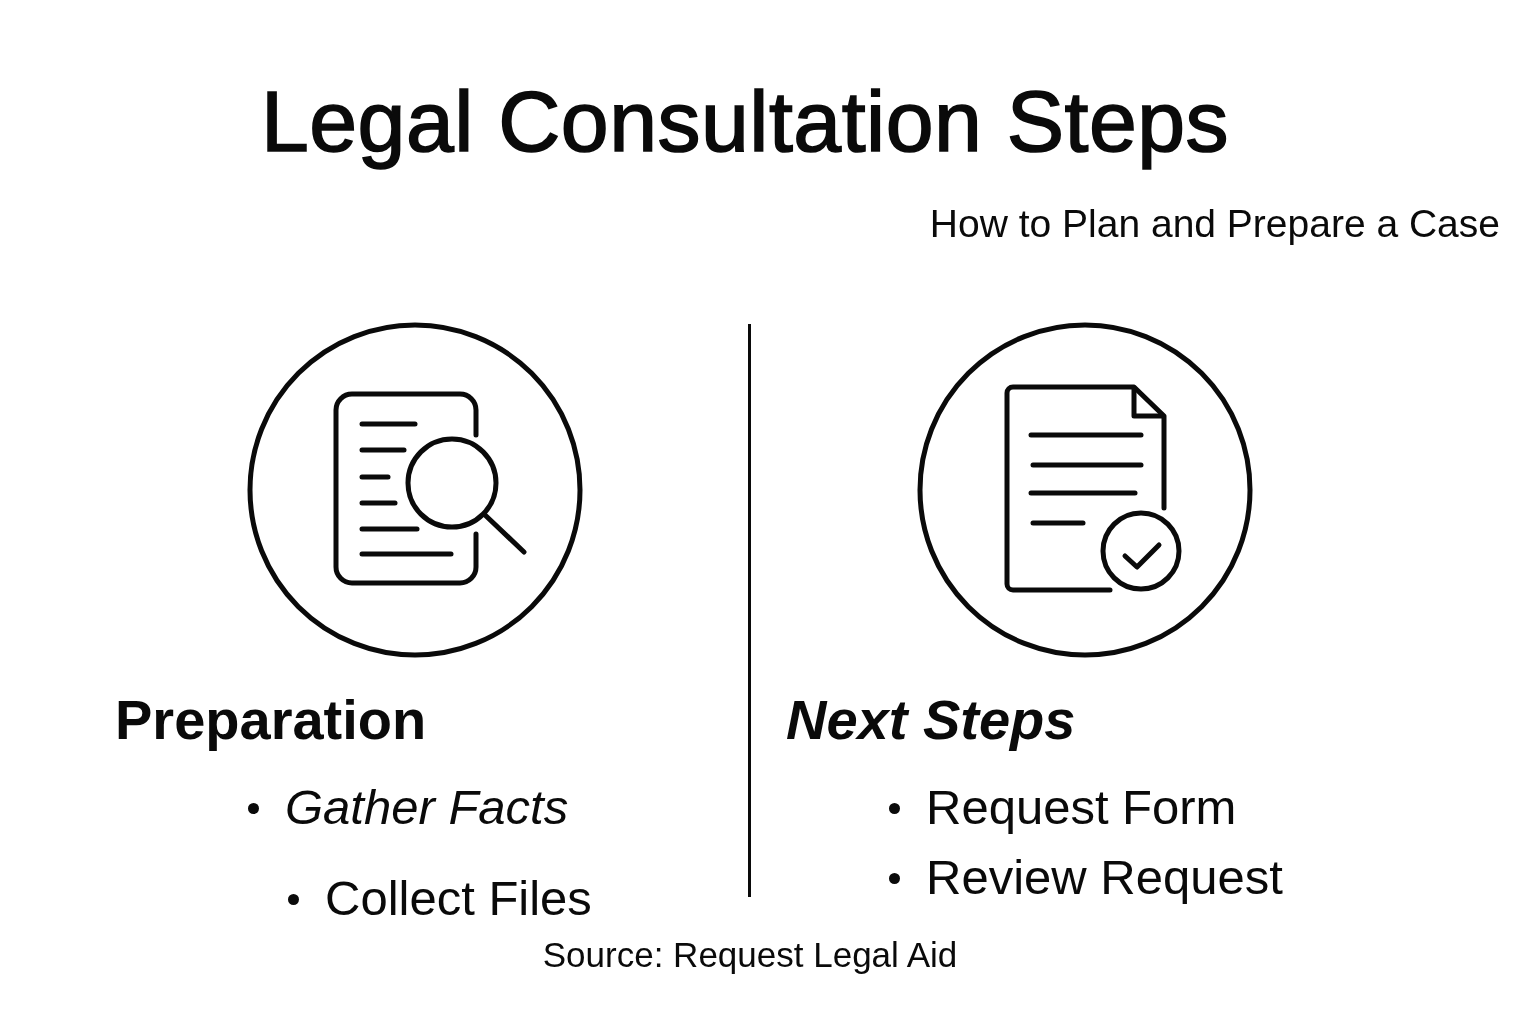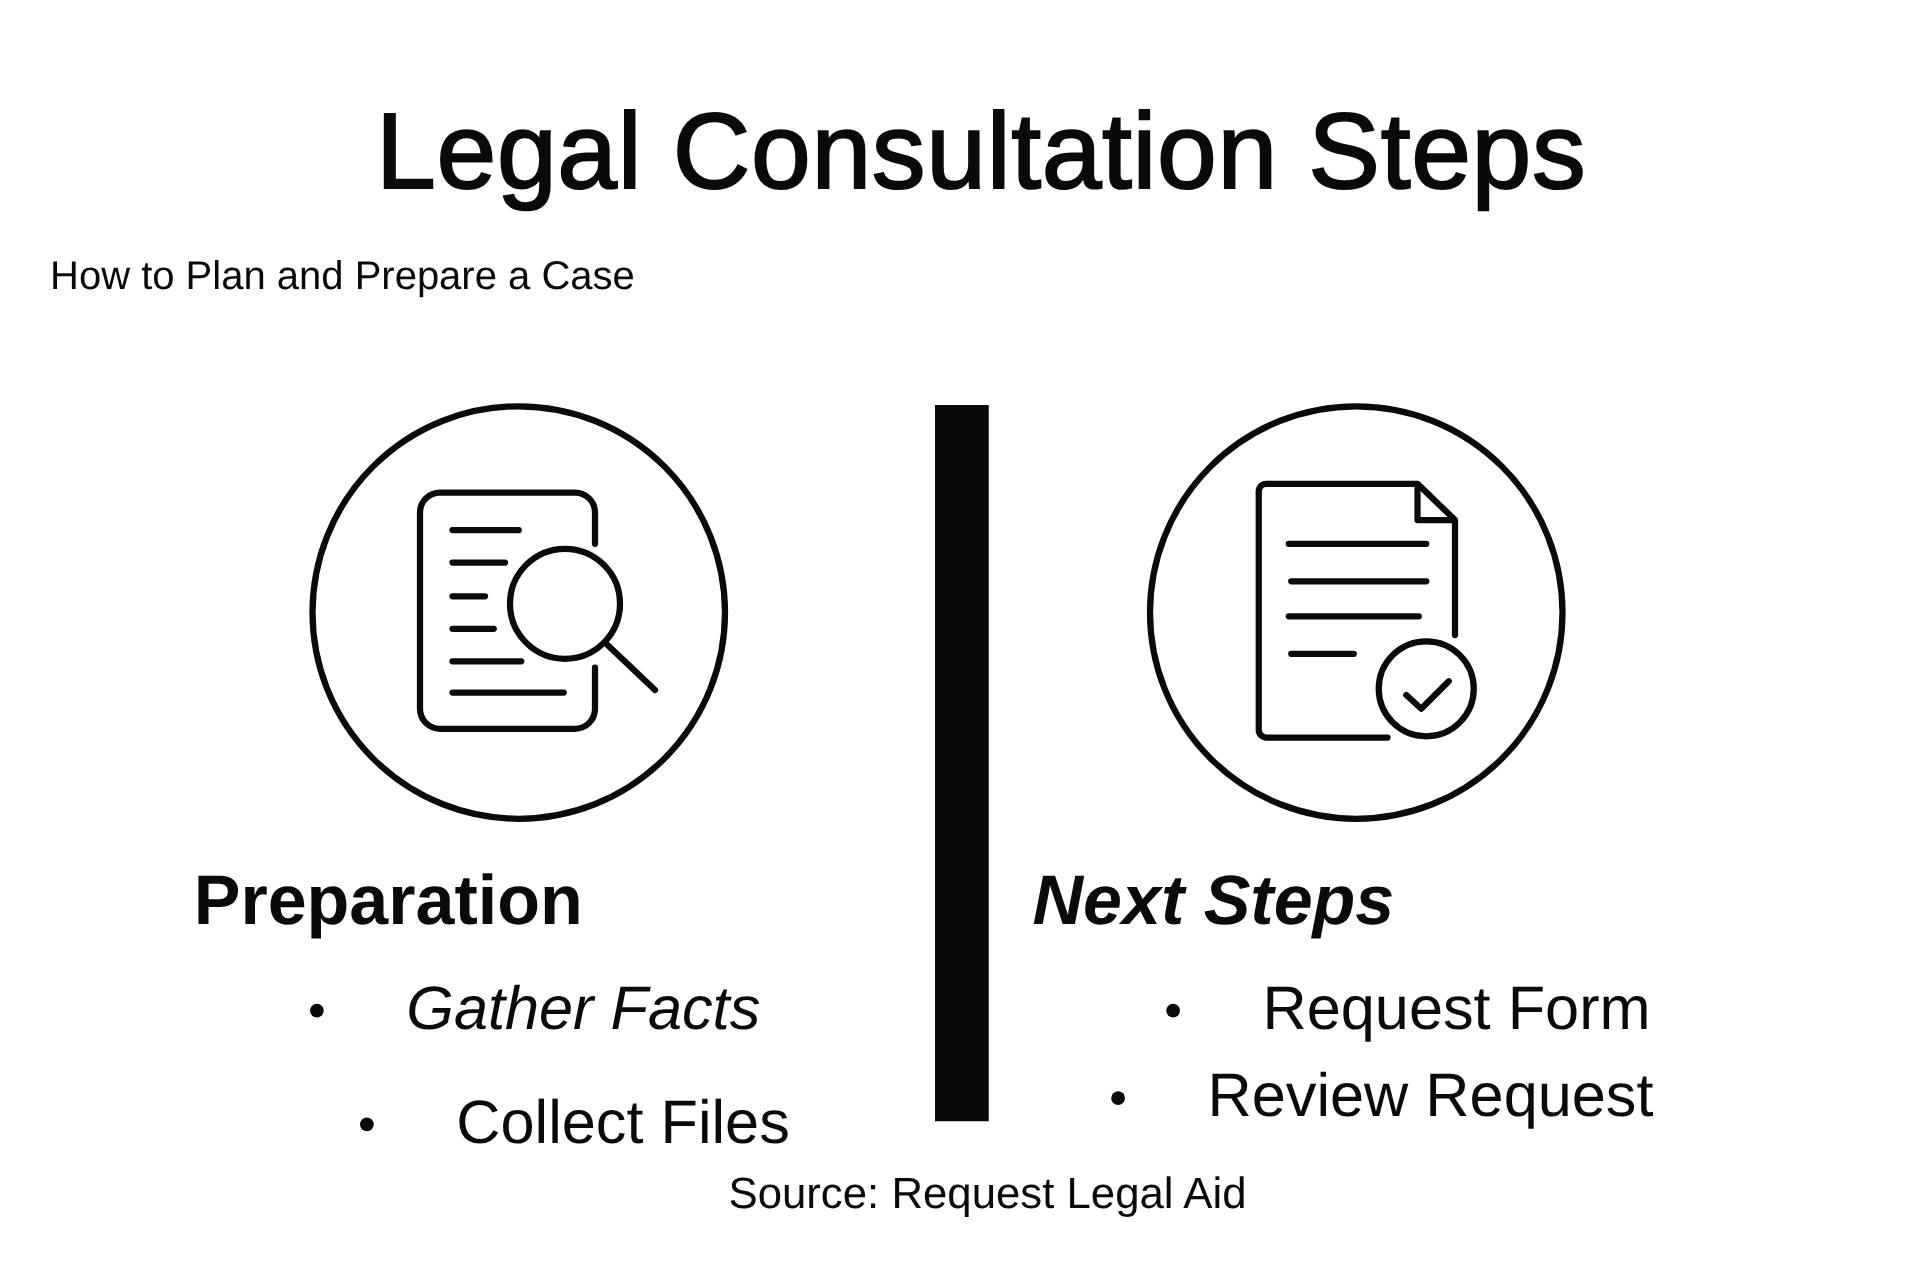--- a/index.html
+++ b/index.html
@@ -1,21 +1,21 @@
 <!DOCTYPE html>
 <html><head>
 <meta charset="utf-8">
 <style>
   html, body { margin: 0; padding: 0; background: #ffffff; }
   body { width: 1536px; height: 1024px; position: relative; overflow: hidden;
          font-family: "Liberation Sans", "DejaVu Sans", sans-serif; color: #0a0a0a; }
-  .abs { position: absolute; padding-left: 40px; }
+  .abs { position: absolute; }
   .title { left: 0; width: 1490px; top: 78px; text-align: center; font-size: 86px;
            font-weight: 400; letter-spacing: 0.5px; line-height: 1; -webkit-text-stroke: 1.6px #0a0a0a; }
-  .subtitle { left: 0; width: 1500px; top: 204px; text-align: left; font-size: 32px; line-height: 1; }
+  .subtitle { left: 0; width: 1500px; top: 204px; text-align: right; font-size: 39px; line-height: 1; }
   .divider { left: 748px; top: 324px; width: 3px; height: 573px; background: #0a0a0a; }
   .icon-svg { position: absolute; }
   .col-title { font-size: 56px; font-weight: 700; line-height: 1; text-align: left; width: 600px; }
   .bullets { list-style: none; margin: 0; padding: 0; }
   .bullets li { position: absolute; font-size: 49px; line-height: 1; white-space: nowrap; }
   .bullet-dot { display: inline-block; width: 11px; height: 11px; border-radius: 50%; background: #0a0a0a;
                 position: absolute; left: -37px; top: 20px; }
   .source { left: 0; width: 1500px; top: 937px; text-align: center; font-size: 35px; line-height: 1; }
 </style>
 </head>
@@ -63,21 +63,21 @@
     <span>Gather Facts</span>
   </li>
   <li class="abs" style="left:285px; top:874px;margin-left:40px;">
     <span class="bullet-dot"></span>
     <span>Collect Files</span>
   </li>
 </ul>
 
 <div class="abs col-title" style="left:786px; top:692px;font-style:italic;">Next Steps</div>
 <ul class="bullets">
-  <li class="abs" style="left:926px; top:783px;margin-left:44px;">
+  <li class="abs" style="left:926px; top:783px;">
     <span class="bullet-dot"></span>
     <span>Request Form</span>
   </li>
   <li class="abs" style="left:926px; top:853px;">
     <span class="bullet-dot"></span>
     <span>Review Request</span>
   </li>
 </ul>
 
 <div class="abs source">Source: Request Legal Aid</div>

